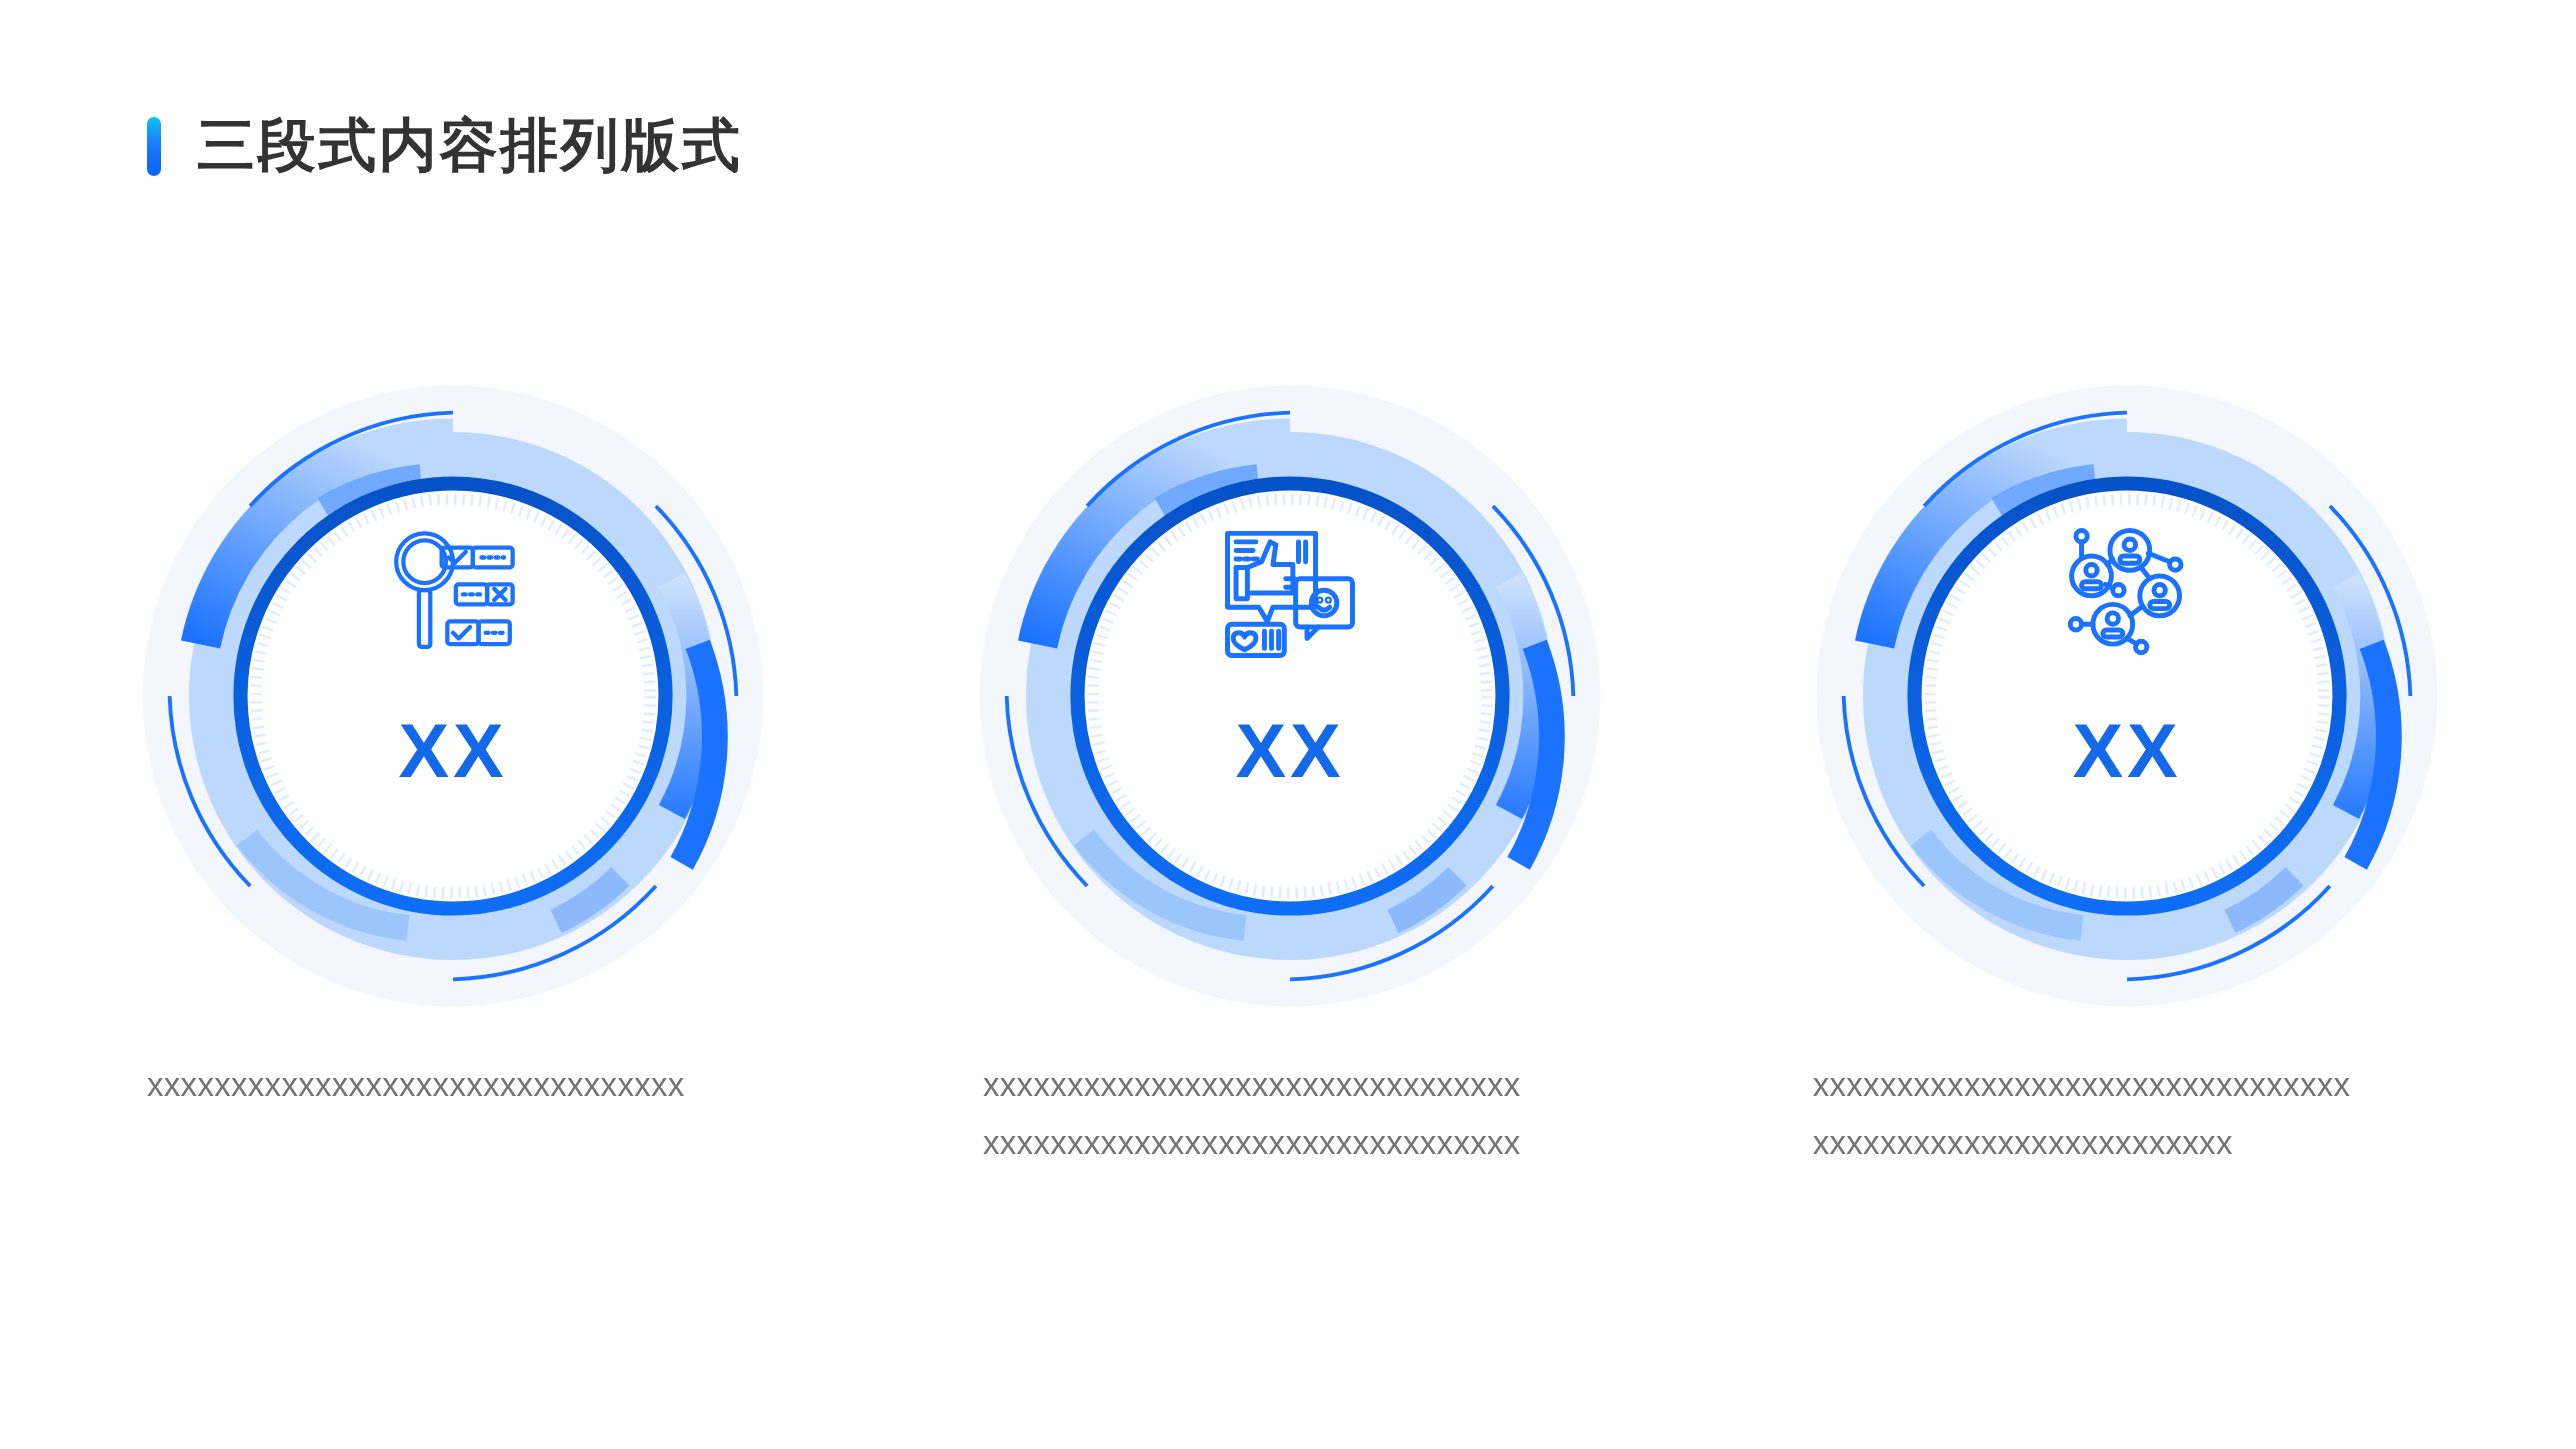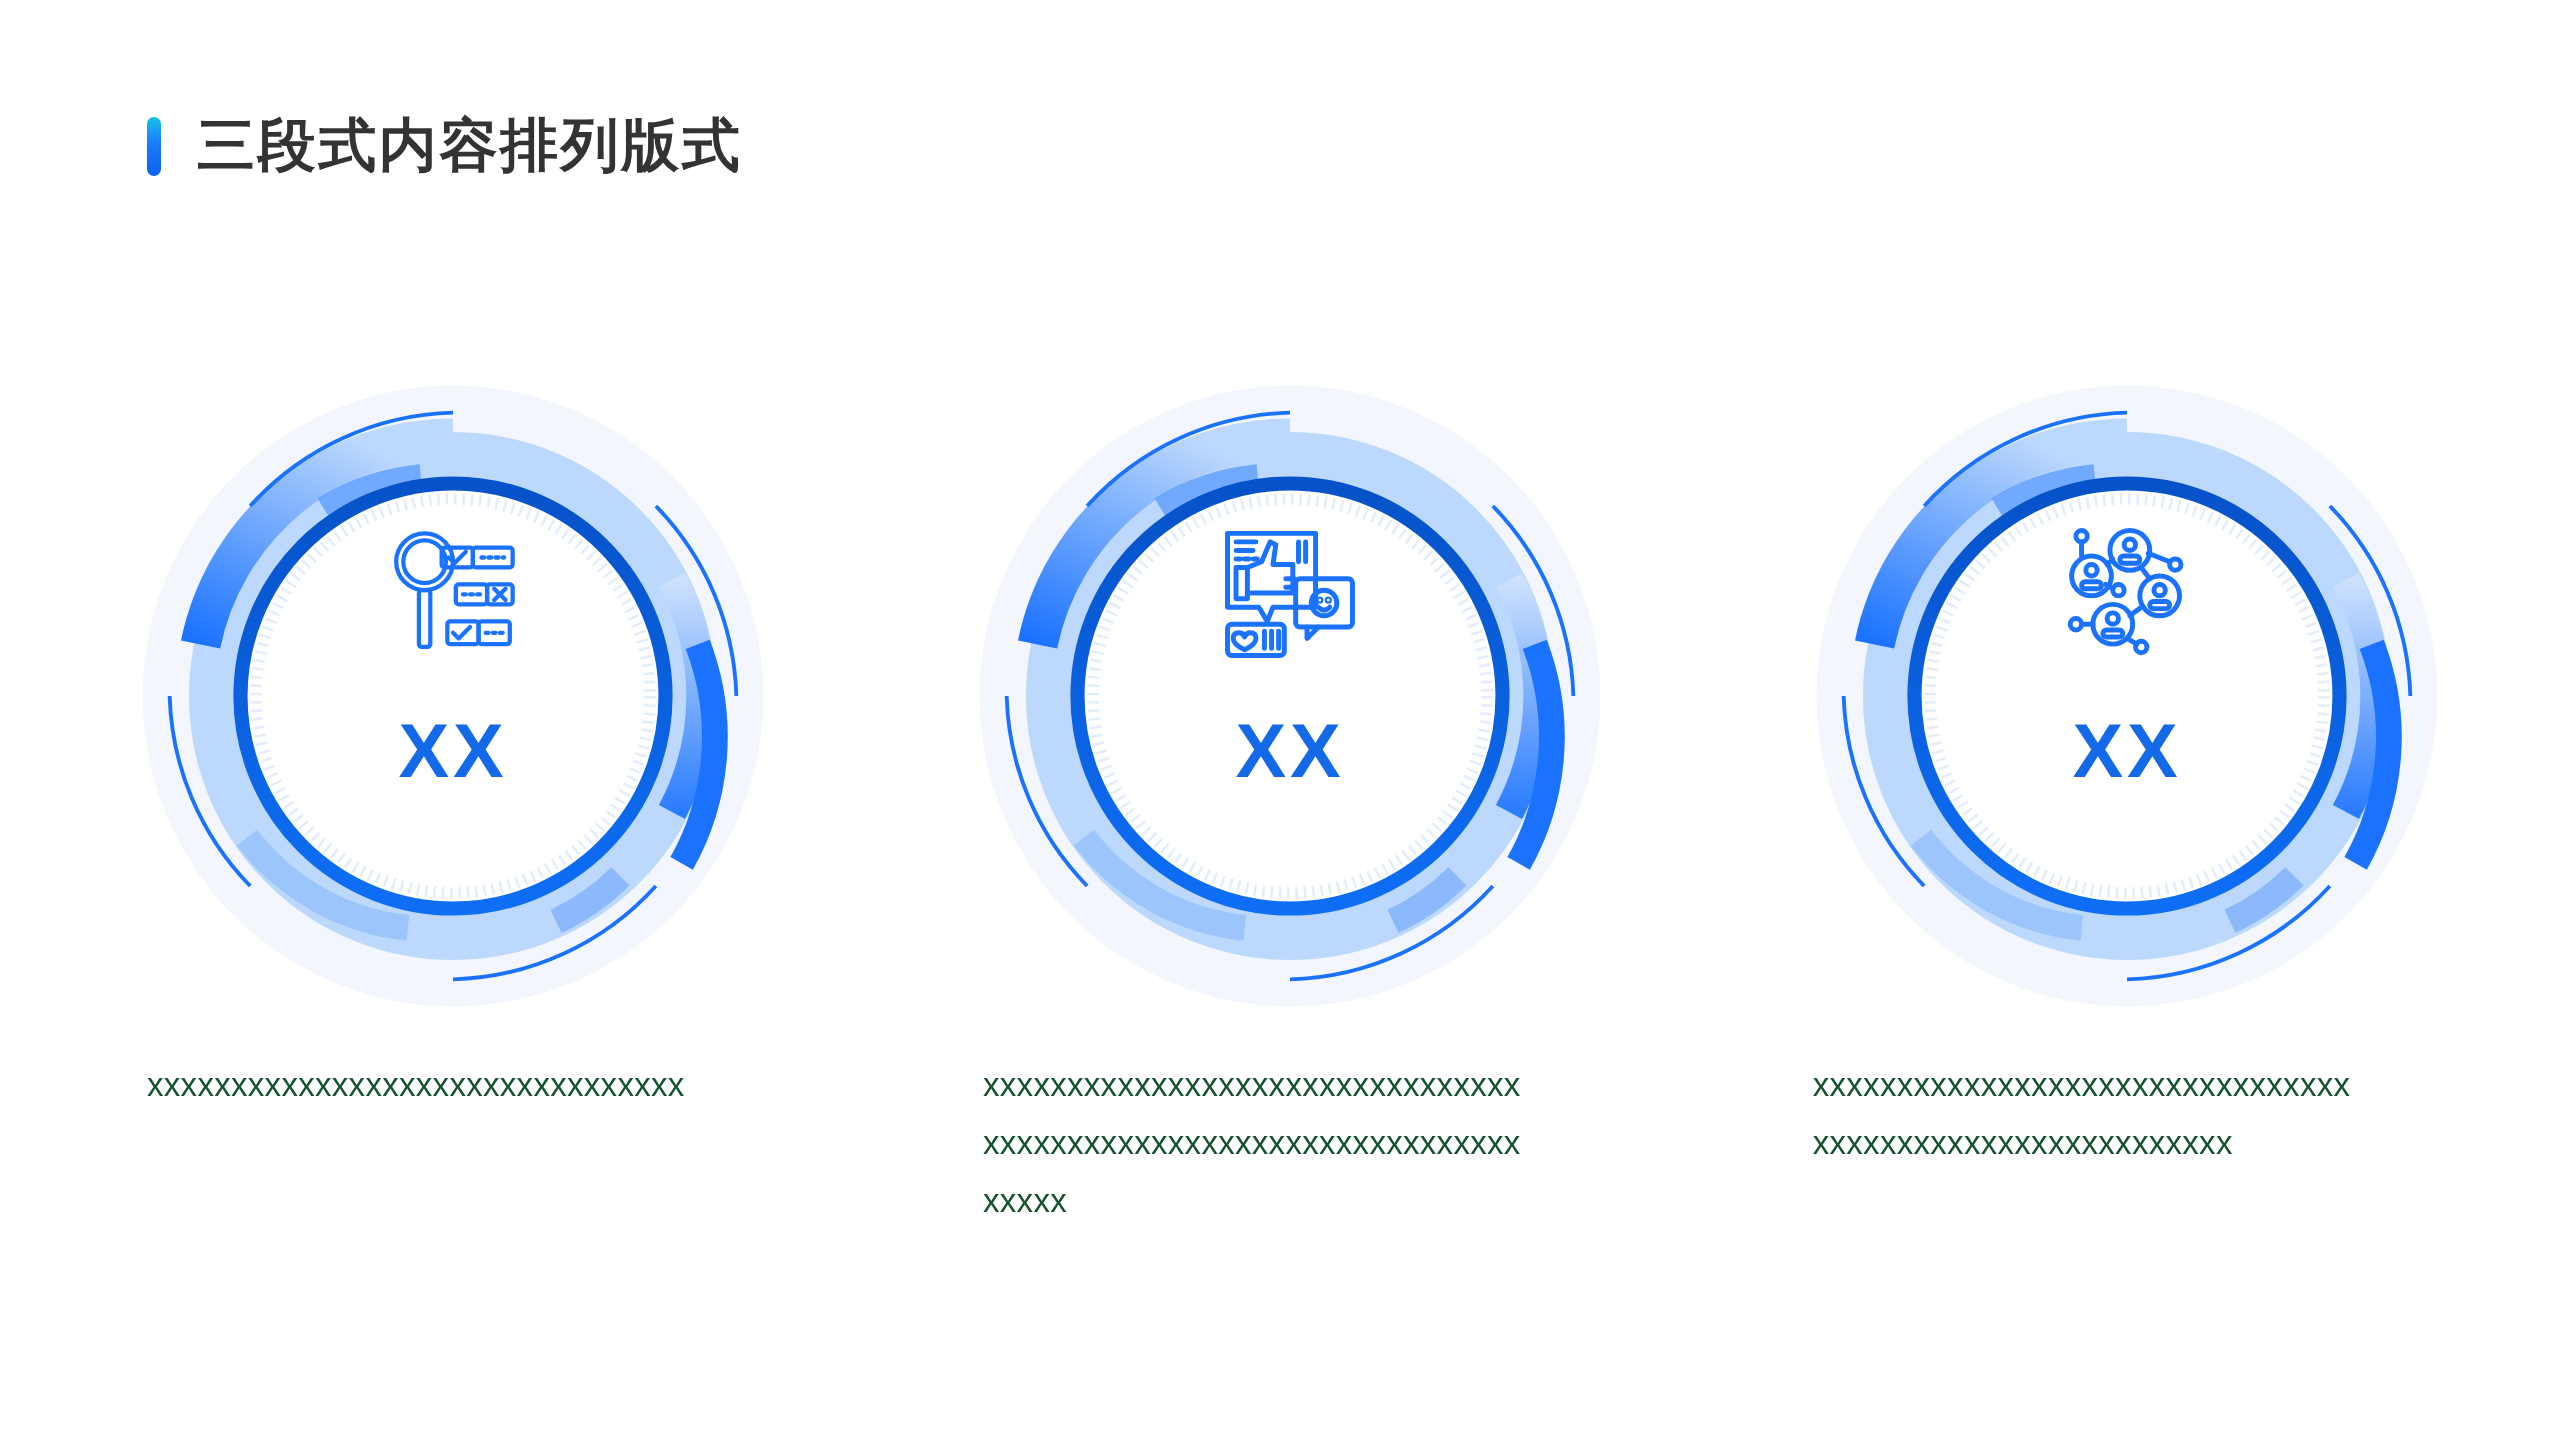--- a/index.html
+++ b/index.html
@@ -5,21 +5,21 @@
   html, body { margin:0; padding:0; background:#ffffff; }
   body { width:2576px; height:1449px; position:relative; overflow:hidden; font-family:"Liberation Sans", "DejaVu Sans", sans-serif; }
   .title-bar { position:absolute; left:147px; top:117px; width:13.5px; height:59px; border-radius:7px; background:linear-gradient(180deg,#12c2e9 0%,#1a7cff 45%,#0a63f0 100%); }
   .title { position:absolute; left:197px; top:97px; font-size:58px; font-weight:bold; color:#333333; letter-spacing:2.6px; line-height:97px; white-space:nowrap; font-family:"DejaVu Sans", sans-serif; }
   .card { position:absolute; top:0; width:644px; height:1283px; }
   .ring { position:absolute; left:0; top:374px; width:644px; height:644px; }
   .ring svg { width:644px; height:644px; display:block; }
   .card-icon { position:absolute; left:251px; top:148px; width:142px; height:142px; }
   .card-icon svg { width:142px; height:142px; display:block; }
   .card-label { position:absolute; left:0; width:644px; top:335px; text-align:center; font-size:76px; font-weight:bold; color:#1469e8; letter-spacing:3.9px; line-height:84px; }
-  .card-text { position:absolute; top:1056px; width:644px; font-size:33px; line-height:58px; color:#14532d; word-break:break-all; letter-spacing:0.3px; }
+  .card-text { position:absolute; top:1056px; width:644px; font-size:33px; line-height:58px; color:#737373; word-break:break-all; letter-spacing:0.3px; }
   .card-text div { white-space:nowrap; }
 </style>
 </head>
 <body>
 
 <div class="title-bar"></div>
 <div class="title">三段式内容排列版式</div>
 
 <svg width="0" height="0" style="position:absolute">
   <defs>
@@ -117,21 +117,20 @@
         <rect x="6" y="72" width="40" height="22" rx="3"></rect>
         <path d="M14 78 q-4 0 -4 4 q0 4 8 8 q8 -4 8 -8 q0 -4 -4 -4 q-3 0 -4 3 q-1 -3 -4 -3 z"></path>
         <path d="M32 77 v12 M37 77 v12 M42 77 v12"></path>
       </svg>
     </div>
     <div class="card-label">XX</div>
   </div>
   <div class="card-text" style="left:15px;">
     <div>xxxxxxxxxxxxxxxxxxxxxxxxxxxxxxxx</div>
     <div>xxxxxxxxxxxxxxxxxxxxxxxxxxxxxxxx</div>
-    <div>xxxxx</div>
   </div>
 </div>
 
 <div class="card" style="left:1805px;">
   <div class="ring">
     <svg viewBox="0 0 1000 1000">
         <use href="#ringGraphic"></use>
       </svg>
     <div class="card-icon">
       <svg viewBox="0 0 100 100" fill="none" stroke="#1a72ff" stroke-width="3.5" stroke-linejoin="round" stroke-linecap="round">

